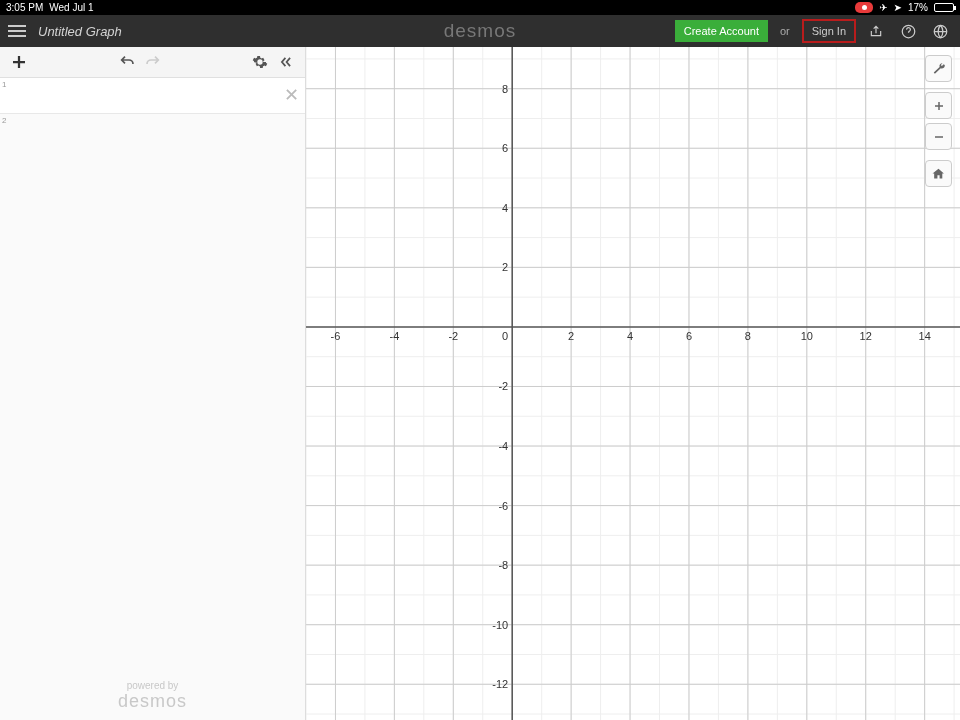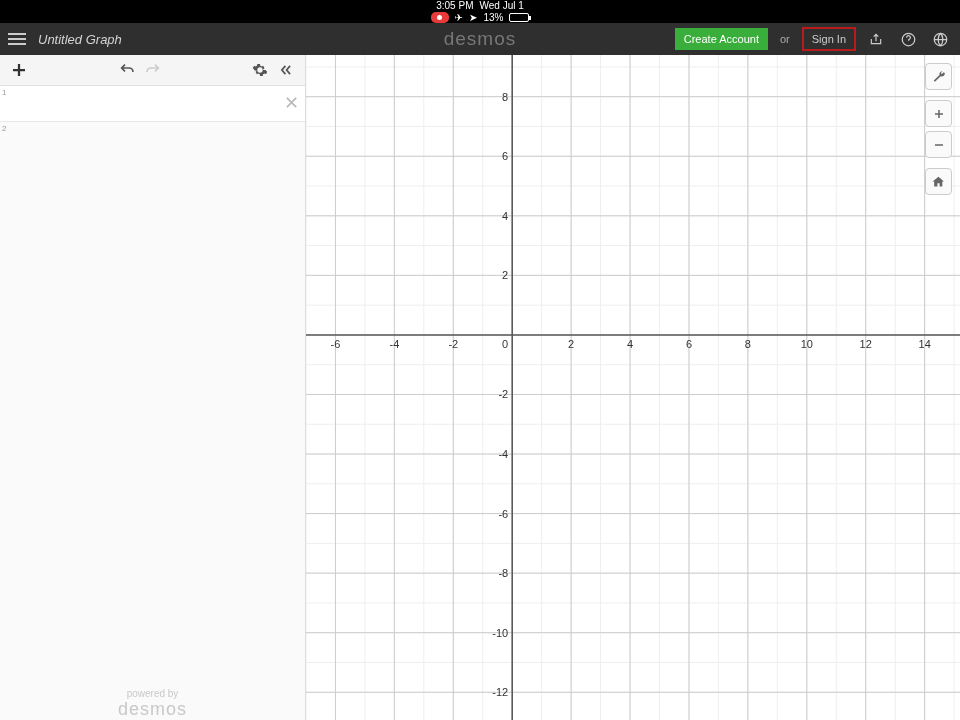--- a/index.html
+++ b/index.html
@@ -1,17 +1,17 @@
 <!DOCTYPE html>
 <html><head>
 <meta charset="utf-8">
 <style>
 * { box-sizing: border-box; margin: 0; padding: 0; }
 html, body { width: 960px; height: 720px; font-family: -apple-system, Helvetica, Arial, sans-serif; overflow: hidden; }
-.statusbar { height: 23px; background: #000; color: #fff; font-size: 10px; display: flex; align-items: center; padding: 0 6px; justify-content: space-between; flex-direction: column; }
+.statusbar { height: 15px; background: #000; color: #fff; font-size: 10px; display: flex; align-items: center; padding: 0 6px; justify-content: space-between; }
 .statusbar .left, .statusbar .right { display: flex; gap: 6px; align-items: center; }
 .appbar { height: 32px; background: #2f2f2f; display: flex; align-items: center; padding: 0 8px; gap: 8px; }
 .hamburger { width: 22px; height: 22px; display: flex; flex-direction: column; justify-content: center; gap: 3px; cursor: pointer; }
 .hamburger span { height: 2px; background: #ccc; width: 18px; }
 .title { color: #d3d3d3; font-size: 13px; font-style: italic; }
 .brand { position: absolute; left: 50%; transform: translateX(-50%); color: #777; font-size: 19px; letter-spacing: 1px; font-weight: 400; }
 .appbar .spacer { flex: 1; }
 .btn { border-radius: 0; font-size: 11px; padding: 4px 8px; cursor: pointer; border: 1px solid transparent; }
 .btn-green { background: #3aae3a; color: #fff; }
 .or { color: #aaa; font-size: 11px; padding: 0 4px; }
@@ -46,21 +46,21 @@
 
 <div class="statusbar">
   <div class="left">
     <span>3:05 PM</span>
     <span>Wed Jul 1</span>
   </div>
   <div class="right">
     <span class="rec"></span>
     <span>✈</span>
     <span>➤</span>
-    <span>13%</span>
+    <span>17%</span>
     <span class="batt"><span class="fill"></span></span>
   </div>
 </div>
 
 <div class="appbar">
   <div class="hamburger">
       <span></span>
       <span></span>
       <span></span>
     </div>

